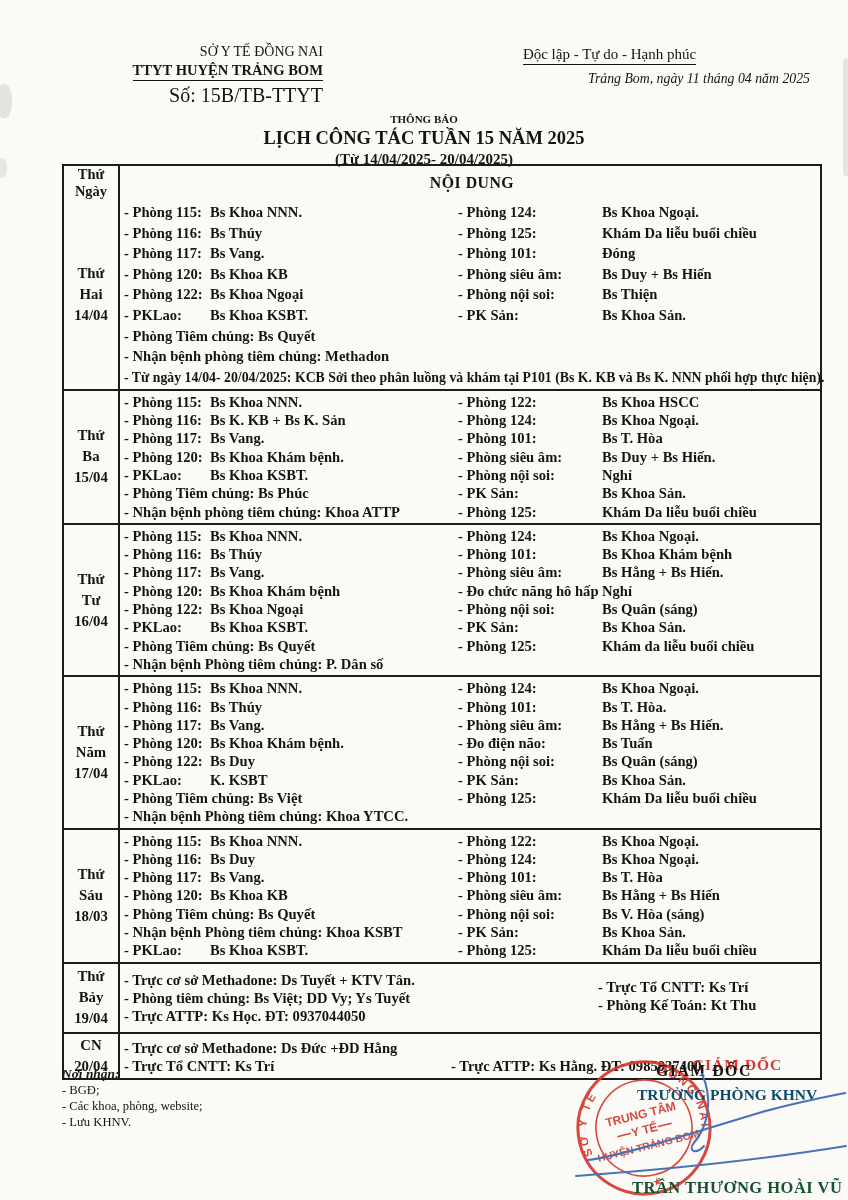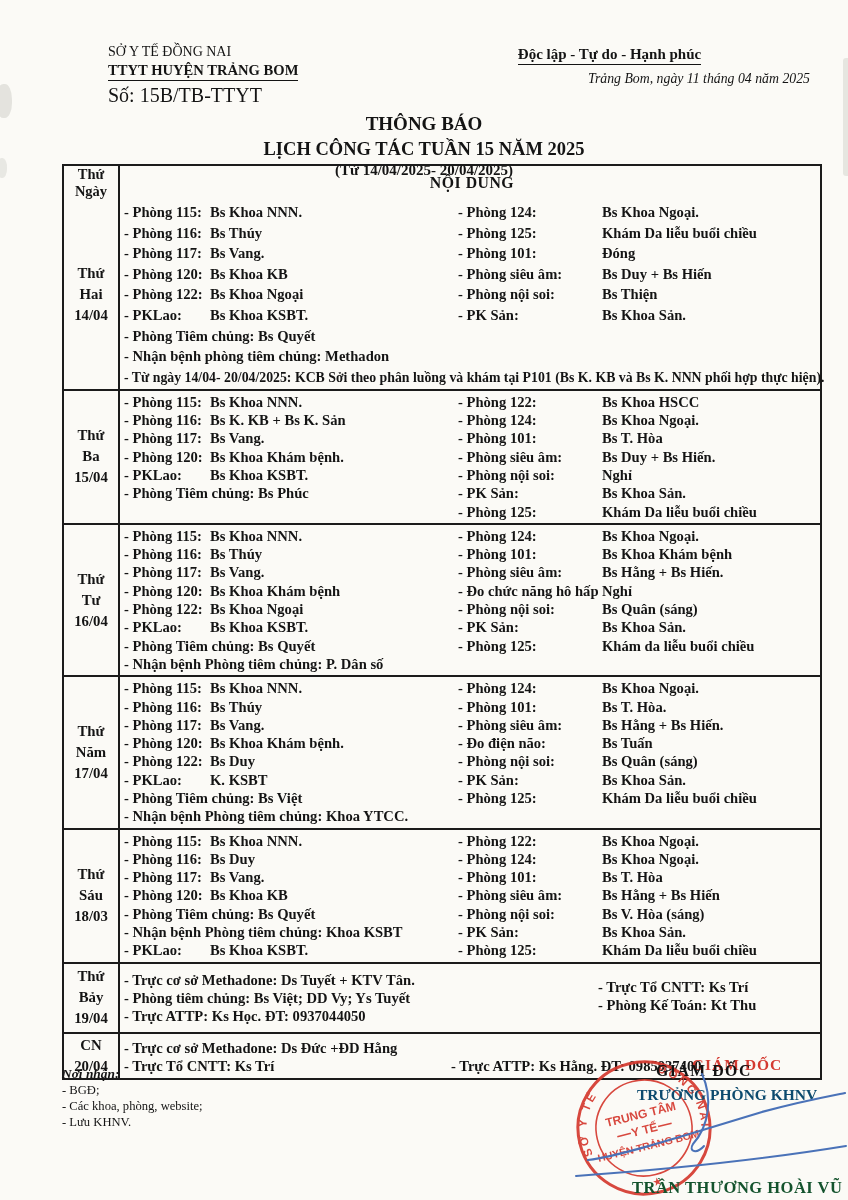--- a/index.html
+++ b/index.html
@@ -9,32 +9,32 @@
     font-family:"Liberation Serif","DejaVu Serif",serif;
   }
   
   .smudge{position:absolute;background:#c7c7c1;border-radius:45%;}
   .sm1{left:-4px;top:84px;width:16px;height:34px;opacity:.45;}
   .sm2{left:-3px;top:158px;width:10px;height:20px;opacity:.35;}
   .sm3{right:-2px;top:58px;width:7px;height:118px;opacity:.4;border-radius:3px;}
 
   
   .letterhead{display:flex;justify-content:space-between;padding:44px 36px 0 108px;}
-  .lh-left{text-align:left;width:215px;}
+  .lh-left{text-align:right;width:215px;}
   .org-parent{font-size:14px;}
   .org{font-size:14.6px;font-weight:700;display:inline-block;border-bottom:1.6px solid #141414;padding-bottom:1px;margin-top:2px;}
   .doc-number{font-size:20px;margin-top:3px;}
   .lh-right{text-align:center;width:405px;}
   .motto1{font-size:15.4px;font-weight:700;}
-  .motto2{font-size:15px;font-weight:700;display:inline-block;border-bottom:1.6px solid #141414;padding-bottom:1px;margin-top:2px;}
+  .motto2{font-size:15px;font-weight:400;display:inline-block;border-bottom:1.6px solid #141414;padding-bottom:1px;margin-top:2px;}
   .place-date{font-size:13.8px;font-style:italic;margin-top:6px;text-align:right;padding-right:2px;}
 
   
   .title-block{text-align:center;margin-top:5px;line-height:1.3;}
-  .title1{font-size:19px;font-weight:700;}
+  .title1{font-size:11px;font-weight:700;}
   .title2{font-size:18.5px;font-weight:700;}
   .title3{font-size:15px;font-weight:700;}
 
   
   .schedule{position:absolute;left:62px;top:164px;width:756px;border:2.4px solid #1b1b1b;background:transparent;}
   .row{display:flex;border-top:2px solid #1b1b1b;--lh:18.3px;}
   .row:first-child{border-top:none;}
   .day-cell{width:54px;flex:none;border-right:2px solid #1b1b1b;display:flex;flex-direction:column;
     align-items:center;justify-content:center;font-weight:700;font-size:14.8px;line-height:21px;text-align:center;}
   .content-cell{flex:1;min-width:0;position:relative;padding:2px 0 2px 4px;}
@@ -207,20 +207,21 @@
                 </div>
                 <div class="pair">
                   <span class="plabel">- Phòng 120:</span>
                   <span class="pvalue">Bs Khoa Khám bệnh.</span>
                 </div>
                 <div class="pair">
                   <span class="plabel">- PKLao:</span>
                   <span class="pvalue">Bs Khoa KSBT.</span>
                 </div>
                 <div class="pline">- Phòng Tiêm chủng:  Bs Phúc</div>
+                <div class="pline">- Nhận bệnh phòng tiêm chủng: Khoa ATTP</div>
               </div>
               <div class="col-right">
                 <div class="pair">
                   <span class="plabel">- Phòng 122:</span>
                   <span class="pvalue">Bs Khoa HSCC</span>
                 </div>
                 <div class="pair">
                   <span class="plabel">- Phòng 124:</span>
                   <span class="pvalue">Bs Khoa Ngoại.</span>
                 </div>

